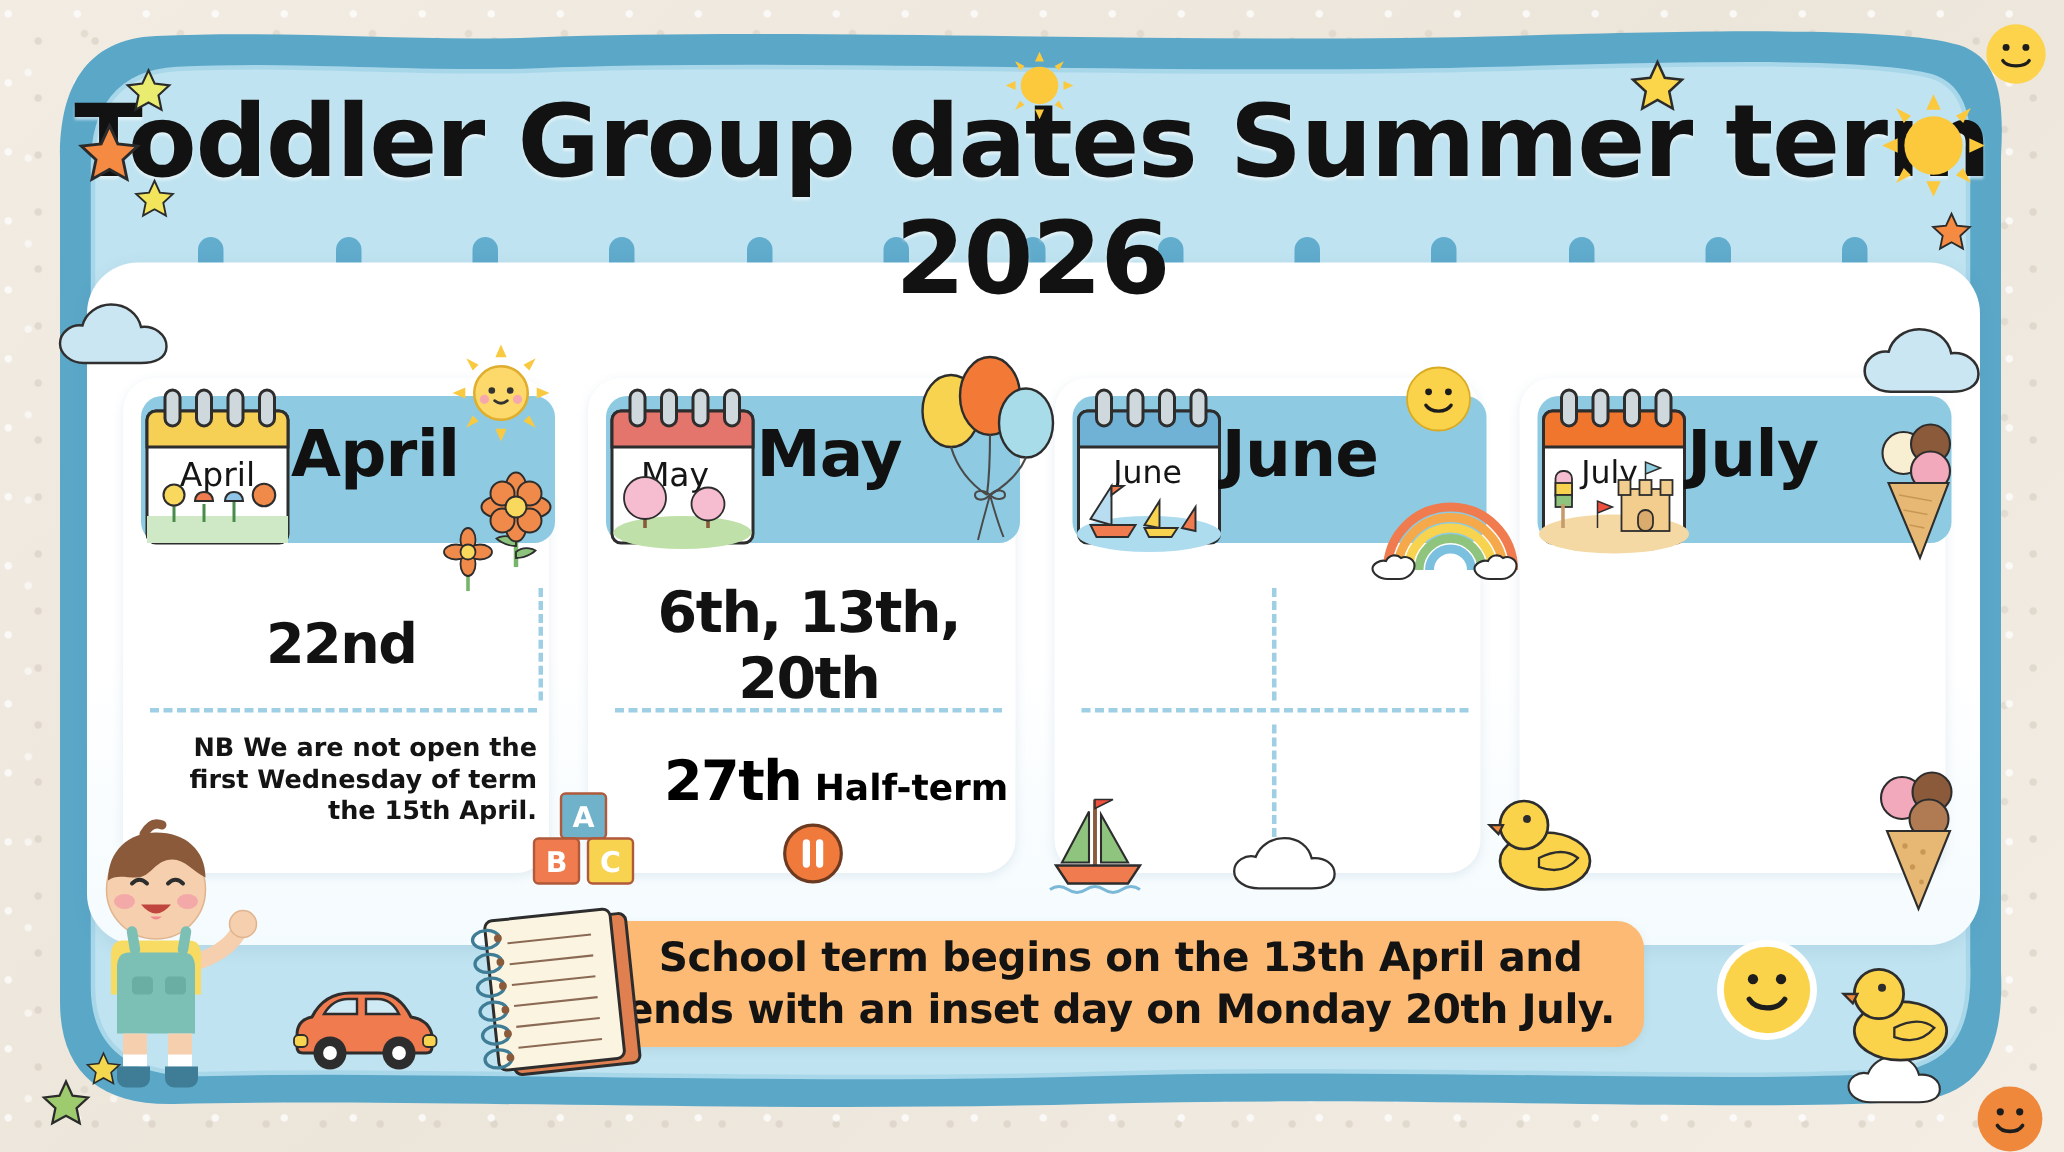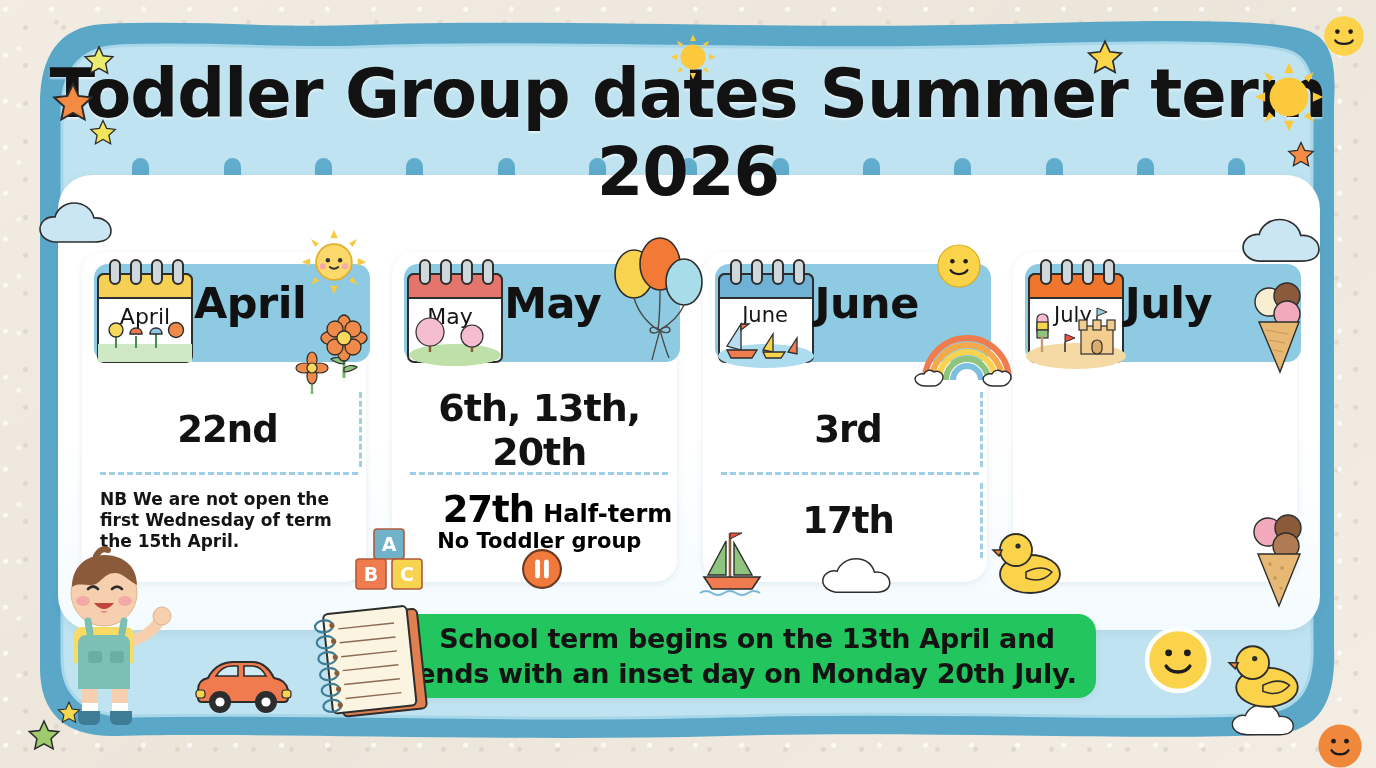--- a/index.html
+++ b/index.html
@@ -169,21 +169,21 @@
     align-self: stretch;
     margin: 8px 0;
     border-left: 3px dashed #9ecfe4;
   }
 
   .note-text {
     font-family: "DejaVu Sans", sans-serif;
     font-size: 17px;
     font-weight: 700;
     line-height: 1.22;
-    text-align: left;
+    text-align: right;
     color: #141414;
     padding: 0 4px;
   }
   .halfterm-row {
     display: flex;
     align-items: baseline;
     justify-content: flex-end;
     gap: 9px;
   }
   .halfterm-day { font-size: 37px; font-weight: 700; letter-spacing: -1px; font-family:"DejaVu Sans",sans-serif; }
@@ -194,21 +194,21 @@
     font-weight: 700;
     font-family: "DejaVu Sans", sans-serif;
     margin-top: -2px;
   }
 
   
   #bottom-banner {
     position: absolute;
     left: 398px; top: 614px;
     width: 698px; height: 84px;
-    background: #22c55e;
+    background: #fdba74;
     border-radius: 18px;
     box-shadow: 0 2px 6px rgba(120,140,150,.15);
     display: flex;
     align-items: center;
     justify-content: center;
     z-index: 7;
   }
   #banner-text {
     font-family: "DejaVu Sans", sans-serif;
     font-size: 27px;
@@ -472,21 +472,20 @@
     <div class="dates-area">
       <div class="date-row with-hr">
         <div class="date-cell wide">6th, 13th, 20th</div>
       </div>
       <div class="date-row">
         <div style="width:100%">
           <div class="halfterm-row">
             <span class="halfterm-day">27th</span>
             <span class="halfterm-label">Half-term</span>
           </div>
-          <div class="halfterm-sub">No Toddler group</div>
         </div>
       </div>
     </div>
 
     <div class="deco" style="left:129px; top:296px;">
       <svg width="42" height="42" viewBox="0 0 40 40">
         <circle cx="20" cy="20" r="18" fill="#f0793c" stroke="#6b3a20" stroke-width="2"></circle>
         <rect x="13.5" y="11" width="4.6" height="18" rx="2.3" fill="#fff"></rect>
         <rect x="21.9" y="11" width="4.6" height="18" rx="2.3" fill="#fff"></rect>
       </svg>
@@ -536,25 +535,23 @@
           <path d="M35 58a21 21 0 0142 0" stroke="#8fc47e"></path>
           <path d="M42 58a14 14 0 0128 0" stroke="#7cc0e0"></path>
         </g>
         <path d="M14 64c-6 0-10-4-10-7s5-6 9-5c2-4 7-5 10-2 4-2 9 1 9 5s-4 9-10 9z" fill="#fff" stroke="#2d2d2d" stroke-width="1.4"></path>
         <path d="M82 64c-6 0-10-4-10-7s5-6 9-5c2-4 7-5 10-2 4-2 9 1 9 5s-4 9-10 9z" fill="#fff" stroke="#2d2d2d" stroke-width="1.4"></path>
       </svg>
     </div>
 
     <div class="dates-area">
       <div class="date-row with-hr">
-        <div class="date-cell">3rd</div>
         <div class="vsep"></div>
       </div>
       <div class="date-row">
-        <div class="date-cell">17th</div>
         <div class="vsep"></div>
       </div>
     </div>
   </div>
 
   <div class="month-card">
     <div class="card-band"></div>
     <div class="mini-cal">
       <svg viewBox="0 0 110 122">
         <rect x="8" y="18" width="94" height="88" rx="6" fill="#ffffff" stroke="#2d2d2d" stroke-width="2"></rect>

